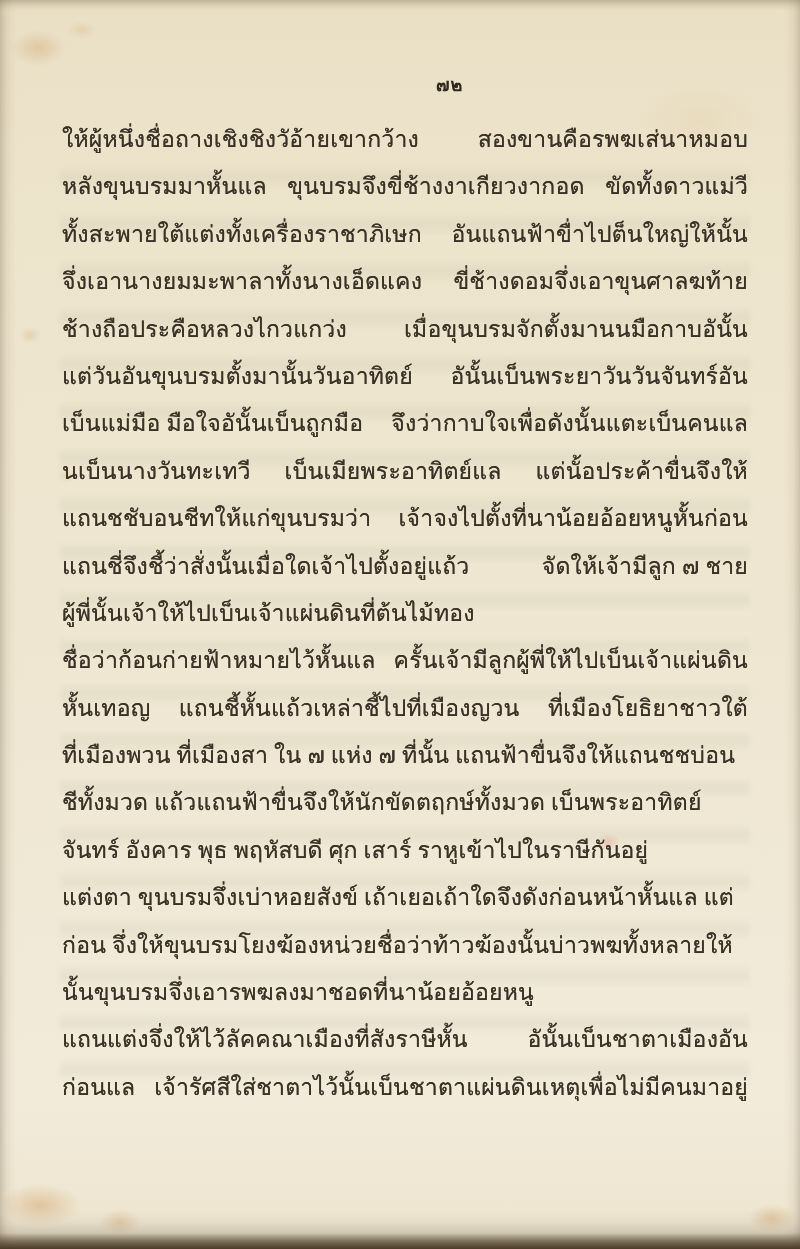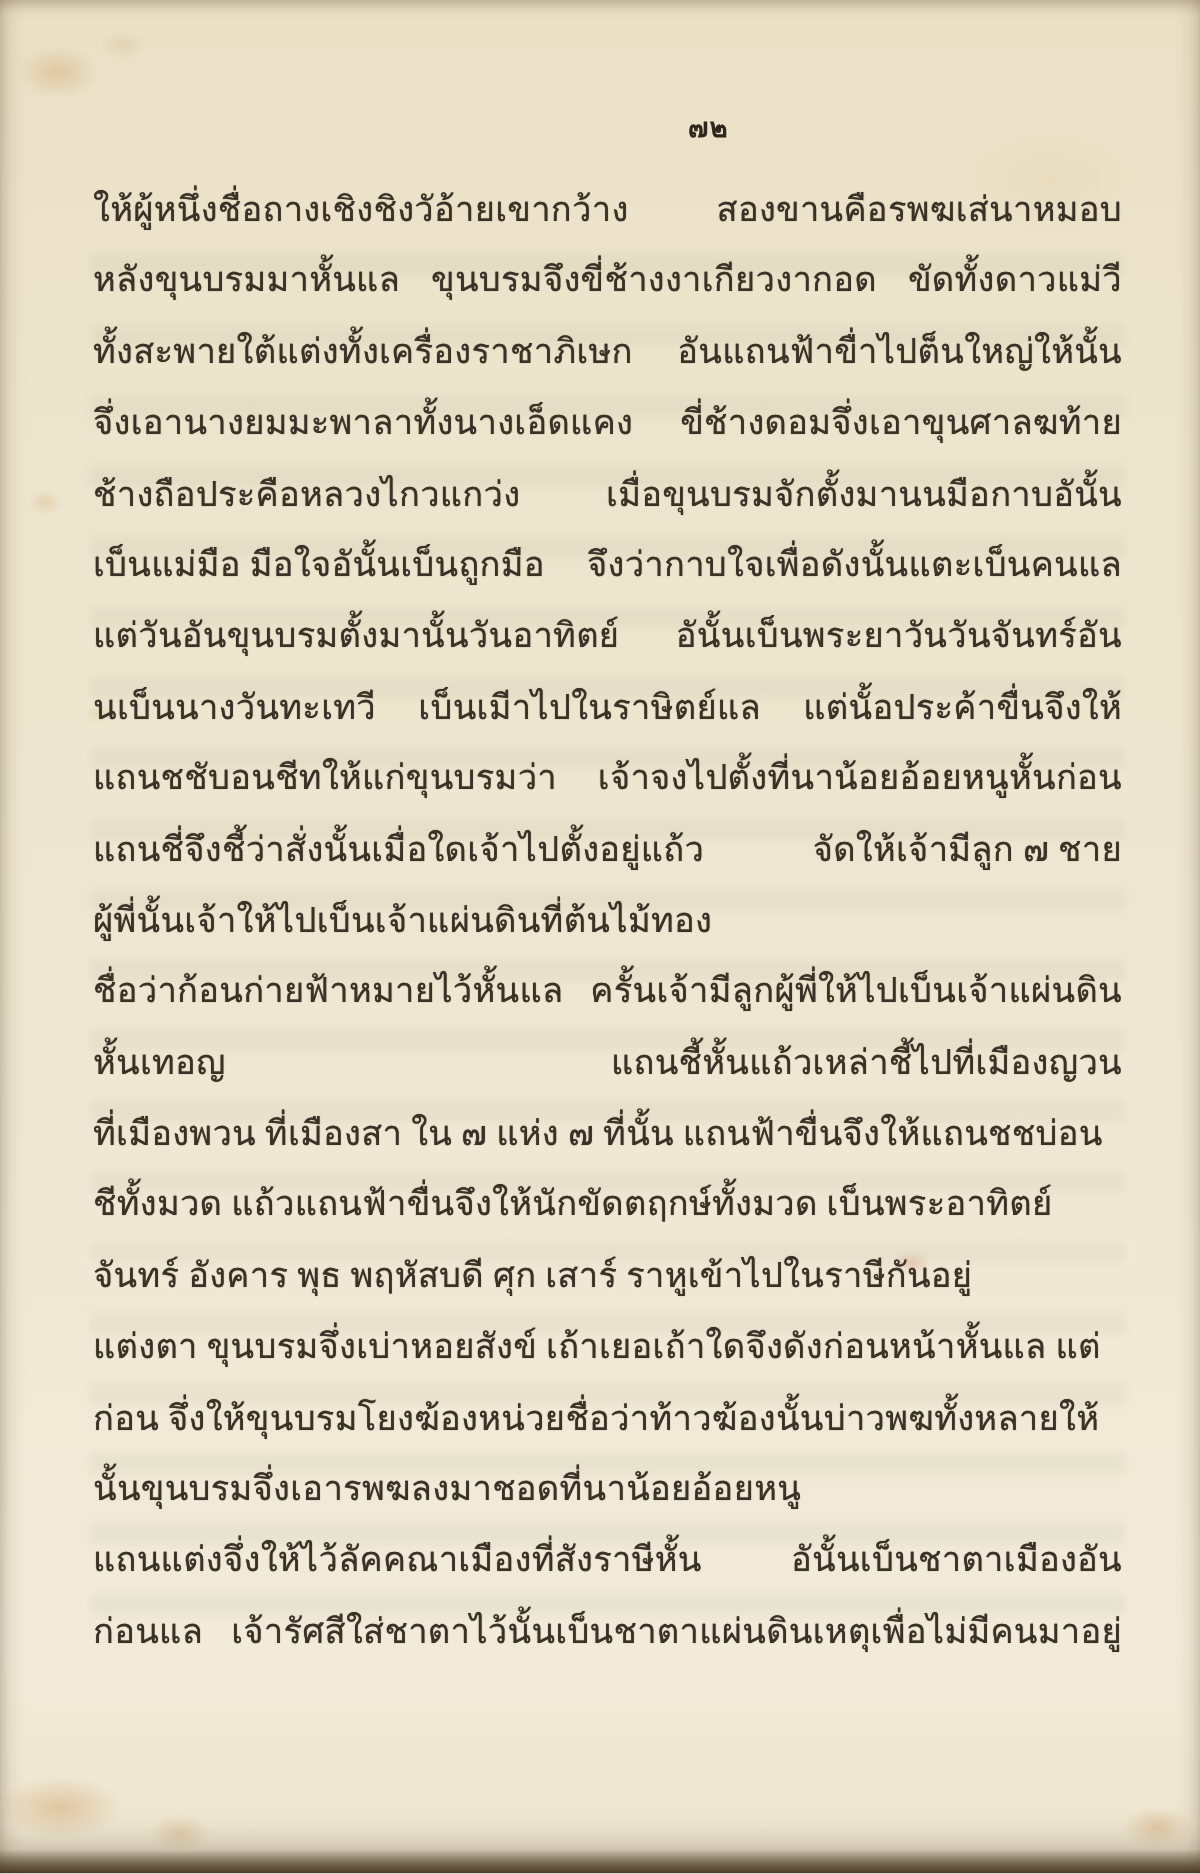--- a/index.html
+++ b/index.html
@@ -73,24 +73,24 @@
       rgba(120, 130, 100, 0.00) 26px,
       rgba(120, 130, 100, 0.07) 34px,
       rgba(120, 130, 100, 0.07) 40px,
       rgba(120, 130, 100, 0.00) 47px
     );
     filter: blur(2px);
   }
 
   .page-number {
     position: absolute;
-    left: 426px;
+    left: 436px;
     top: 70px;
     width: 60px;
-    text-align: right;
+    text-align: left;
     font-size: 18px;
     font-weight: bold;
     color: #2f271d;
     letter-spacing: 1px;
   }
 
   .text-block {
     position: absolute;
     left: 62px;
     top: 116px;
@@ -144,50 +144,51 @@
       </div>
       <div class="text-line multi">
         <span class="seg">จึ่งเอานางยมมะพาลาทั้งนางเอ็ดแคง</span>
         <span class="seg">ขี่ช้างดอมจึ่งเอาขุนศาลฆท้าย</span>
       </div>
       <div class="text-line multi">
         <span class="seg">ช้างถือประคือหลวงไกวแกว่ง</span>
         <span class="seg">เมื่อขุนบรมจักตั้งมานนมือกาบอันั้น</span>
       </div>
       <div class="text-line multi">
+        <span class="seg">แต่วันอันขุนบรมตั้งมานั้นวันอาทิตย์</span>
+        <span class="seg">อันั้นเบ็นพระยาวันวันจันทร์อัน</span>
+      </div>
+      <div class="text-line multi">
         <span class="seg">เบ็นแม่มือ มือใจอันั้นเบ็นถูกมือ</span>
         <span class="seg">จึงว่ากาบใจเพื่อดังนั้นแตะเบ็นคนแล</span>
       </div>
       <div class="text-line multi">
-        <span class="seg">แต่วันอันขุนบรมตั้งมานั้นวันอาทิตย์</span>
-        <span class="seg">อันั้นเบ็นพระยาวันวันจันทร์อัน</span>
-      </div>
-      <div class="text-line multi">
         <span class="seg">นเบ็นนางวันทะเทวี</span>
-        <span class="seg">เบ็นเมีาไปในราษิตย์แล</span>
+        <span class="seg">เบ็นเมียพระอาทิตย์แล</span>
         <span class="seg">แต่นั้อประค้าขื่นจึงให้</span>
       </div>
       <div class="text-line multi">
         <span class="seg">แถนชชับอนชีทให้แก่ขุนบรมว่า</span>
         <span class="seg">เจ้าจงไปตั้งที่นาน้อยอ้อยหนูหั้นก่อน</span>
       </div>
       <div class="text-line multi">
         <span class="seg">แถนชี่จึงชี้ว่าสั่งนั้นเมื่อใดเจ้าไปตั้งอยู่แถ้ว</span>
         <span class="seg">จัดให้เจ้ามีลูก ๗ ชาย</span>
       </div>
       <div class="text-line multi">
         <span class="seg">ผู้พี่นั้นเจ้าให้ไปเบ็นเจ้าแผ่นดินที่ต้นไม้ทอง</span>
       </div>
       <div class="text-line multi">
         <span class="seg">ชื่อว่าก้อนก่ายฟ้าหมายไว้หั้นแล</span>
         <span class="seg">ครั้นเจ้ามีลูกผู้พี่ให้ไปเบ็นเจ้าแผ่นดิน</span>
       </div>
       <div class="text-line multi">
         <span class="seg">หั้นเทอญ</span>
         <span class="seg">แถนชี้หั้นแถ้วเหล่าชี้ไปที่เมืองญวน</span>
+        <span class="seg">ที่เมืองโยธิยาชาวใต้</span>
       </div>
       <div class="text-line"><span class="seg">ที่เมืองพวน  ที่เมืองสา  ใน ๗ แห่ง ๗ ที่นั้น  แถนฟ้าขื่นจึงให้แถนชชบ่อน</span></div>
       <div class="text-line"><span class="seg">ชีทั้งมวด  แถ้วแถนฟ้าขื่นจึงให้นักขัดตฤกษ์ทั้งมวด  เบ็นพระอาทิตย์</span></div>
       <div class="text-line"><span class="seg">จันทร์  อังคาร  พุธ  พฤหัสบดี  ศุก  เสาร์  ราหูเข้าไปในราษีกันอยู่</span></div>
       <div class="text-line"><span class="seg">แต่งตา  ขุนบรมจึ่งเบ่าหอยสังข์ เถ้าเยอเถ้าใดจึงดังก่อนหน้าหั้นแล แต่</span></div>
       <div class="text-line"><span class="seg">ก่อน  จึ่งให้ขุนบรมโยงฆ้องหน่วยชื่อว่าท้าวฆ้องนั้นบ่าวพฆทั้งหลายให้</span></div>
       <div class="text-line multi">
         <span class="seg">นั้นขุนบรมจึ่งเอารพฆลงมาชอดที่นาน้อยอ้อยหนู</span>
       </div>
       <div class="text-line multi">

